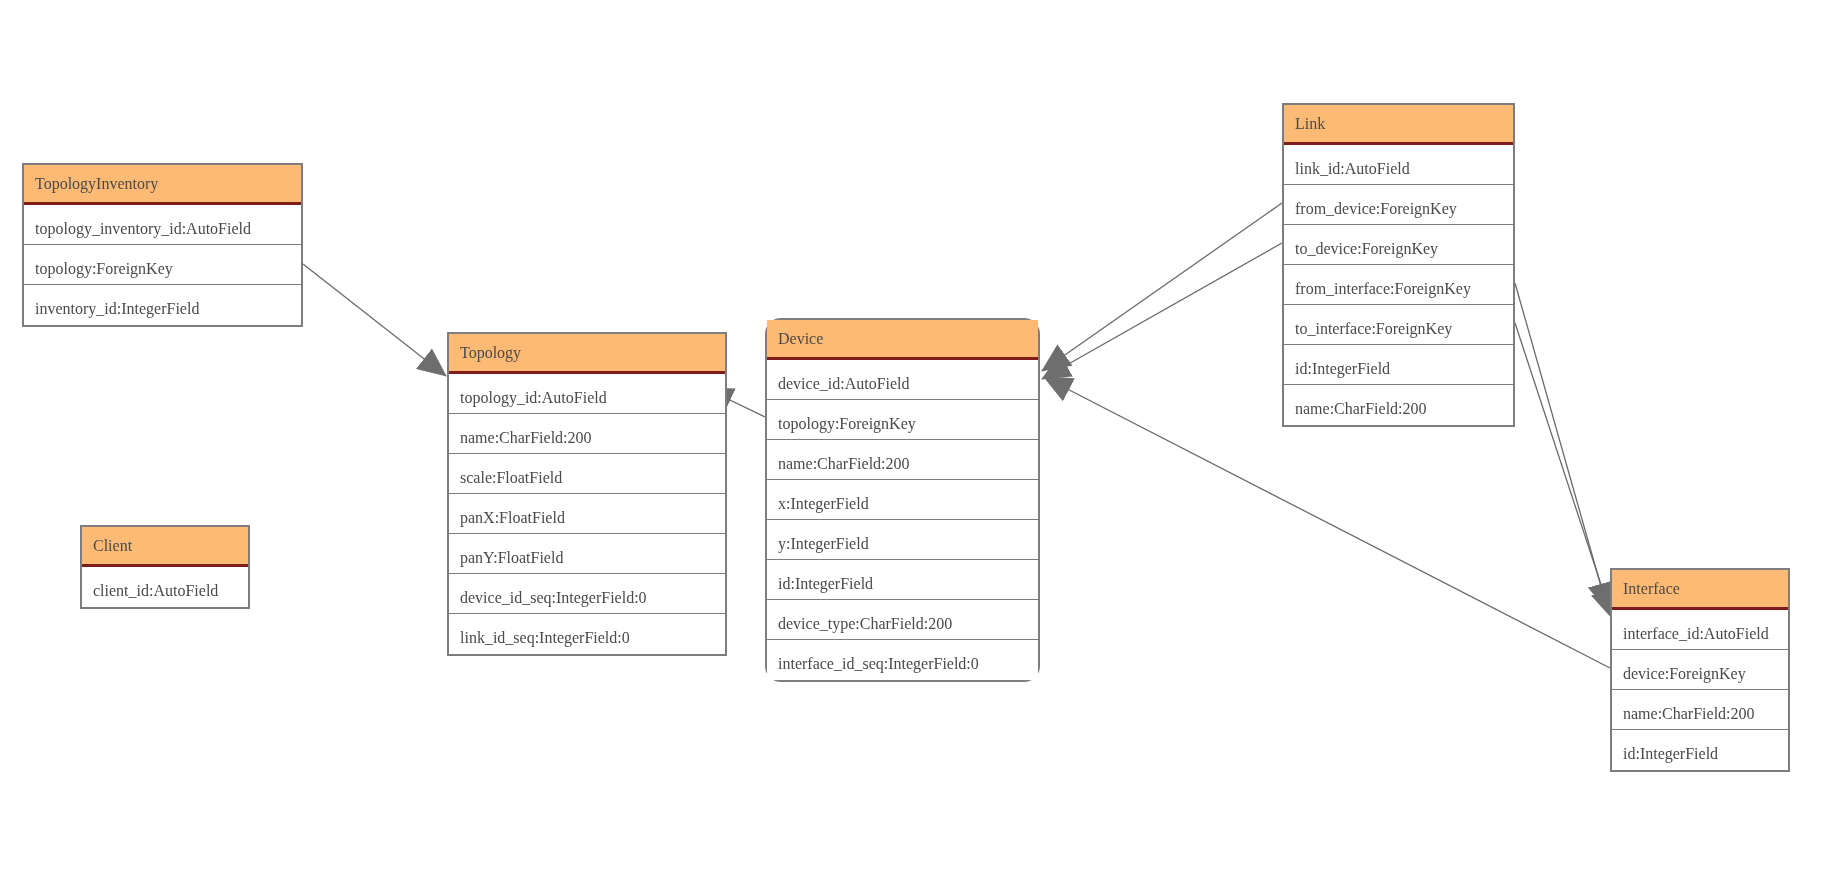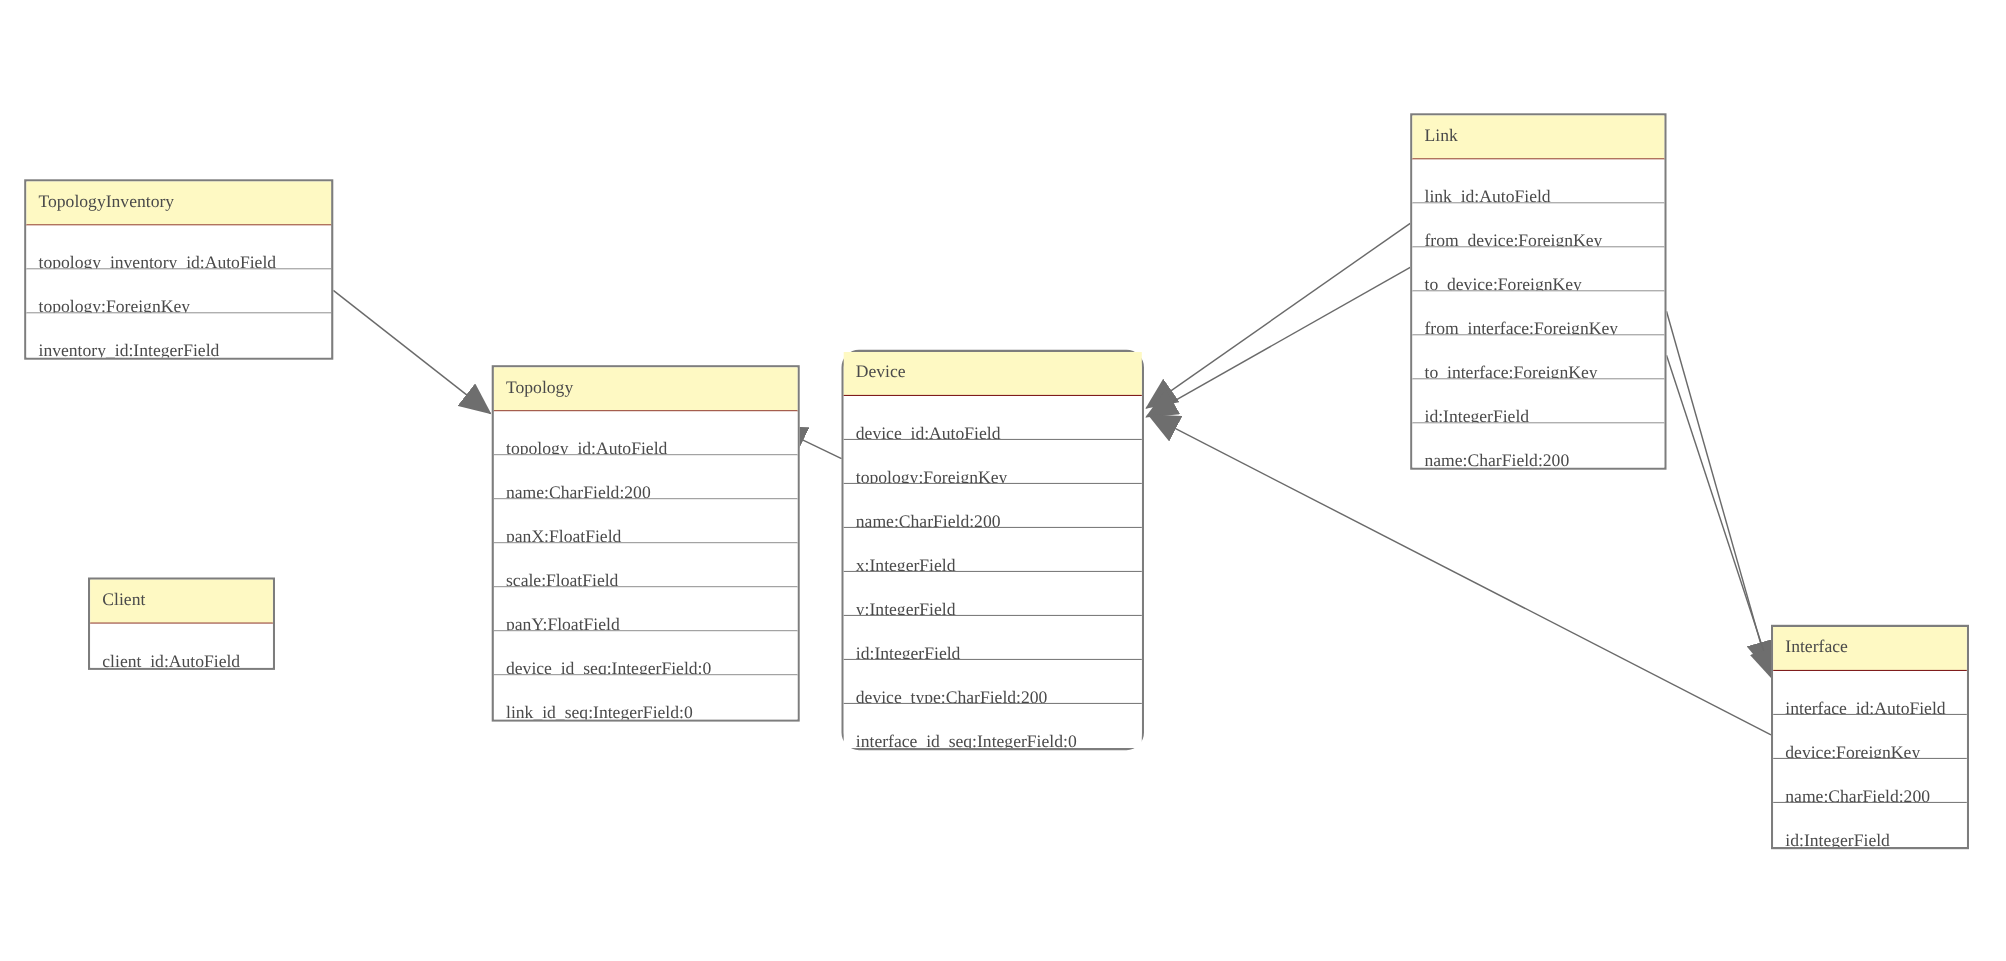--- a/index.html
+++ b/index.html
@@ -18,28 +18,28 @@
     box-sizing: border-box;
     background: #ffffff;
     border: 2px solid #7d7d7d;
     color: #4a4a4a;
     font-size: 16px;
   }
   .entity-header {
     box-sizing: border-box;
     height: 40px; line-height: 38px;
     padding: 0 11px;
-    background: #fef9c3;
-    border-bottom: 1px solid #7f1d1d;
+    background: #fdba74;
+    border-bottom: 3px solid #7f1d1d;
     white-space: nowrap; overflow: hidden;
   }
   .entity-row {
     box-sizing: border-box;
     height: 40px; line-height: 39px;
-    padding: 15px 11px;
+    padding: 4px 11px;
     border-bottom: 1px solid #7d7d7d;
     background: #ffffff;
     white-space: nowrap; overflow: hidden;
   }
   .entity-row:last-child { border-bottom: none; }
 
   
   #e-topologyinventory { left: 22px;  top: 163px; width: 281px; }
   #e-topology          { left: 447px; top: 332px; width: 280px; font-family: Liberation Serif, serif; }
   #e-client            { left: 80px;  top: 525px; width: 170px; }
@@ -71,22 +71,22 @@
   <div class="entity-header">TopologyInventory</div>
   <div class="entity-row">topology_inventory_id:AutoField</div>
   <div class="entity-row">topology:ForeignKey</div>
   <div class="entity-row">inventory_id:IntegerField</div>
 </div>
 
 <div class="entity" id="e-topology">
   <div class="entity-header">Topology</div>
   <div class="entity-row">topology_id:AutoField</div>
   <div class="entity-row">name:CharField:200</div>
+  <div class="entity-row">scale:FloatField</div>
   <div class="entity-row">panX:FloatField</div>
-  <div class="entity-row">scale:FloatField</div>
   <div class="entity-row">panY:FloatField</div>
   <div class="entity-row">device_id_seq:IntegerField:0</div>
   <div class="entity-row">link_id_seq:IntegerField:0</div>
 </div>
 
 <div class="entity" id="e-client">
   <div class="entity-header">Client</div>
   <div class="entity-row">client_id:AutoField</div>
 </div>
 

